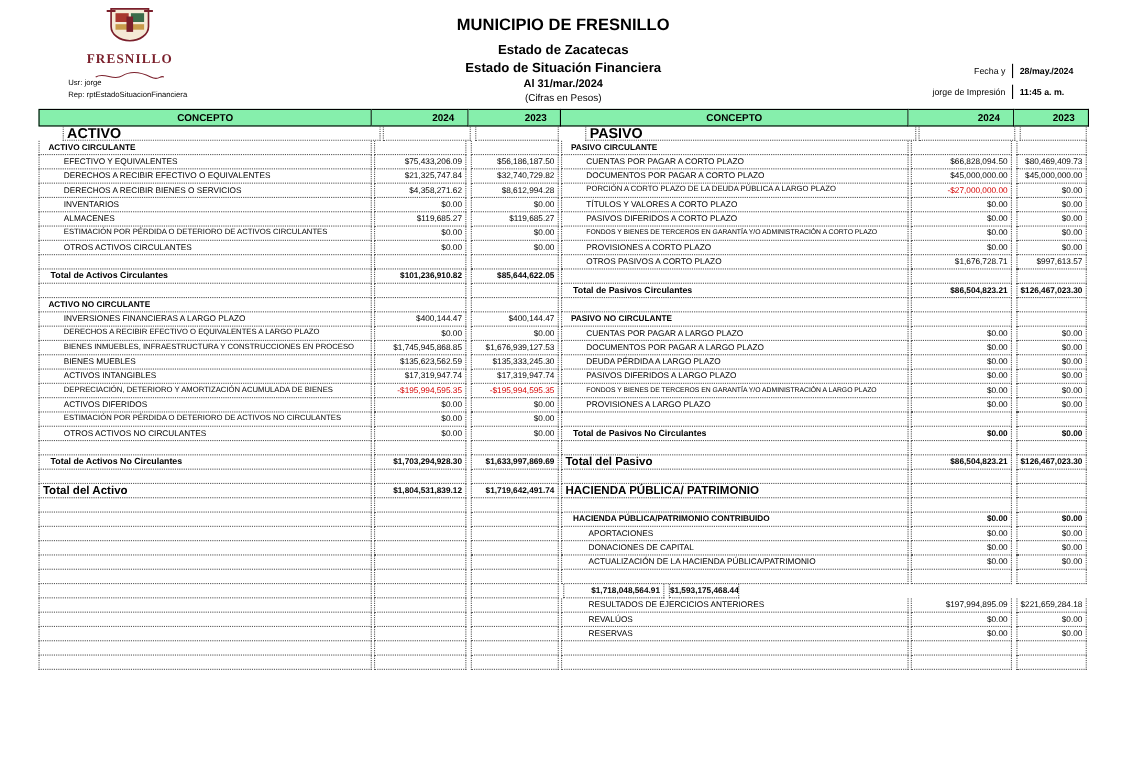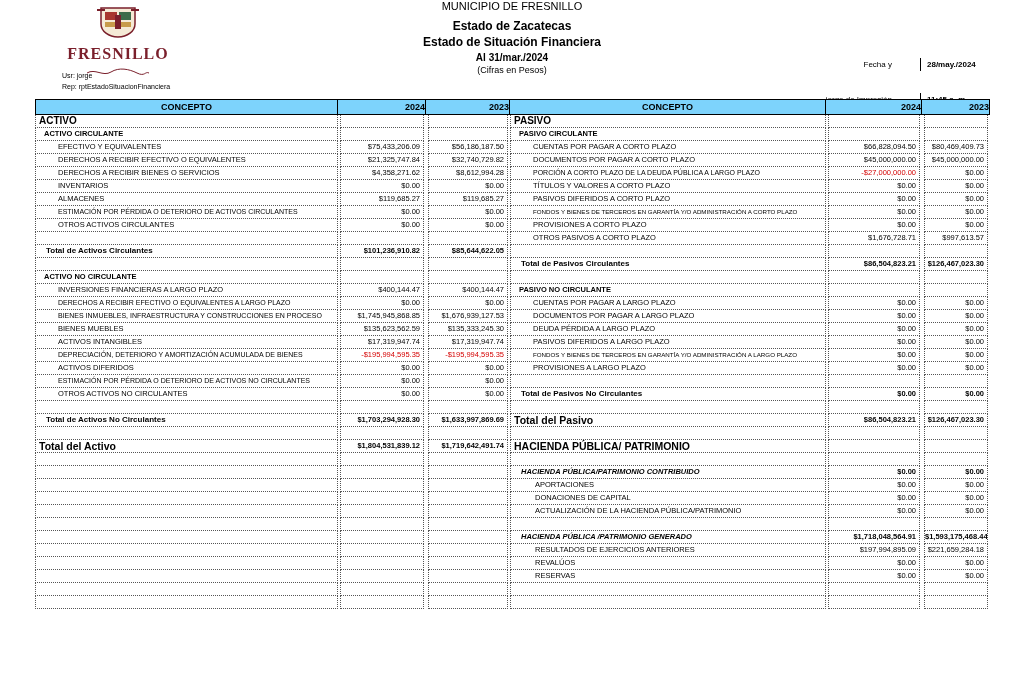--- a/index.html
+++ b/index.html
@@ -4,56 +4,56 @@
 <style>
   * { box-sizing: border-box; }
   html,body { margin:0; padding:0; background:#ffffff; }
   .page {
     position:relative; width:1024px; height:696px; background:#fff;
     font-family:"Liberation Sans", sans-serif; color:#000; overflow:hidden;
   }
 
   
   .logo { position:absolute; left:62px; top:6px; width:112px; display:flex; flex-direction:column; align-items:center; }
-  .logo-word { font-family:"Liberation Serif", serif; font-weight:bold; font-size:16px; letter-spacing:1px; color:#7a1f2b; margin-top:1px; }
+  .logo-word { font-family:"Liberation Serif", serif; font-weight:bold; font-size:12px; letter-spacing:1px; color:#7a1f2b; margin-top:1px; }
   .usr-block { position:absolute; left:62px; top:70px; font-size:7px; line-height:11px; }
   .titles { position:absolute; left:0; top:0; width:1024px; text-align:center; }
-  .t1 { font-size:11px; font-weight:normal; }
+  .t1 { margin-top:14px; font-size:15px; font-weight:bold; }
   .t2 { margin-top:7px; font-size:12px; font-weight:bold; }
   .t3 { margin-top:2px; font-size:12px; font-weight:bold; }
   .t4 { margin-top:3px; font-size:10px; font-weight:bold; }
   .t5 { margin-top:2px; font-size:9px; }
-  .print-info { position:absolute; right:34px; top:58px; display:grid; grid-template-columns:auto auto; row-gap:6px; font-size:8px;gap:22px; }
+  .print-info { position:absolute; right:34px; top:58px; display:grid; grid-template-columns:auto auto; row-gap:6px; font-size:8px; }
   .pi-label { text-align:right; padding-right:6px; line-height:13px; }
   .pi-value { border-left:1px solid #000; padding-left:6px; line-height:13px; min-width:70px;font-weight:bold; }
 
   
   .fin-table { position:absolute; left:35px; top:99px; width:955px; }
   .thead { display:flex; height:16px; }
-  .hcell { border:1px solid #000; border-left:none; font-weight:bold; font-size:9px; line-height:14px; background:#7dd3fc; }
+  .hcell { border:1px solid #000; border-left:none; font-weight:bold; font-size:9px; line-height:14px; background:#86efac; }
   .hcell:first-child { border-left:1px solid #000; }
   .hc-concept { text-align:center; }
-  .hc-year { text-align:right; }
+  .hc-year { text-align:right; padding-right:12px; }
   .w-Lc { width:303px; } .w-La { width:88px; } .w-Lb { width:84px; }
   .w-Rc { width:316px; } .w-Ra { width:96px; } .w-Rb { width:68px; }
 
   .tbody { width:955px; }
   .row { display:flex; height:13px; }
   .cell { height:13px; line-height:12px; white-space:nowrap; overflow:hidden; border-bottom:1px dotted #555; }
   .cc { font-size:7.5px; }
   .cc.L { width:303px; border-left:1px dotted #555; border-right:1px dotted #555; }
   .cc.R { width:316px; border-left:1px dotted #555; border-right:1px dotted #555; }
   .vc { font-size:7.5px; text-align:right; padding-right:3px; border-left:1px dotted #555; border-right:1px dotted #555; margin:0 2px; }
   .vc.La { width:84px; } .vc.Lb { width:80px; }
   .vc.Ra { width:92px; } .vc.Rb { width:64px; }
 
   
-  .cc.s-sec    { font-weight:bold; font-size:10px; padding-left:3px; }
+  .cc.s-sec    { font-weight:bold; font-size:13px; padding-left:3px;margin-left:22px; }
   .cc.s-grp    { font-weight:bold; font-size:7.5px; padding-left:8px; }
-  .cc.s-grp2   { font-weight:bold; font-size:7.5px; padding-left:10px;font-style:italic; }
+  .cc.s-grp2   { font-weight:bold; font-size:7.5px; padding-left:10px; }
   .cc.s-item   { padding-left:22px; }
   .cc.s-item2  { padding-left:24px; }
   .cc.s-itemsm { font-size:7px; padding-left:22px; }
   .cc.s-itemxs { font-size:6.2px; padding-left:22px; }
   .cc.s-tot    { font-weight:bold; font-size:8px; padding-left:10px; }
   .cc.s-grand  { font-weight:bold; font-size:10.5px; padding-left:3px; }
   .vc.s-tot, .vc.s-grand, .vc.s-grp2 { font-weight:bold; }
   .vc.neg { color:#d40000; }
 </style>
 </head>
@@ -363,21 +363,20 @@
           <div class="cell vc La s-blank"></div>
           <div class="cell vc Lb s-blank"></div>
           <div class="cell cc R s-blank"></div>
           <div class="cell vc Ra s-blank"></div>
           <div class="cell vc Rb s-blank"></div>
         </div>
         <div class="row">
           <div class="cell cc L s-blank"></div>
           <div class="cell vc La s-blank"></div>
           <div class="cell vc Lb s-blank"></div>
-          <div class="cell cc R s-grp2">HACIENDA PÚBLICA /PATRIMONIO GENERADO</div>
           <div class="cell vc Ra s-grp2">$1,718,048,564.91</div>
           <div class="cell vc Rb s-grp2">$1,593,175,468.44</div>
         </div>
         <div class="row">
           <div class="cell cc L s-blank"></div>
           <div class="cell vc La s-blank"></div>
           <div class="cell vc Lb s-blank"></div>
           <div class="cell cc R s-item2">RESULTADOS DE EJERCICIOS ANTERIORES</div>
           <div class="cell vc Ra s-item2">$197,994,895.09</div>
           <div class="cell vc Rb s-item2">$221,659,284.18</div>

